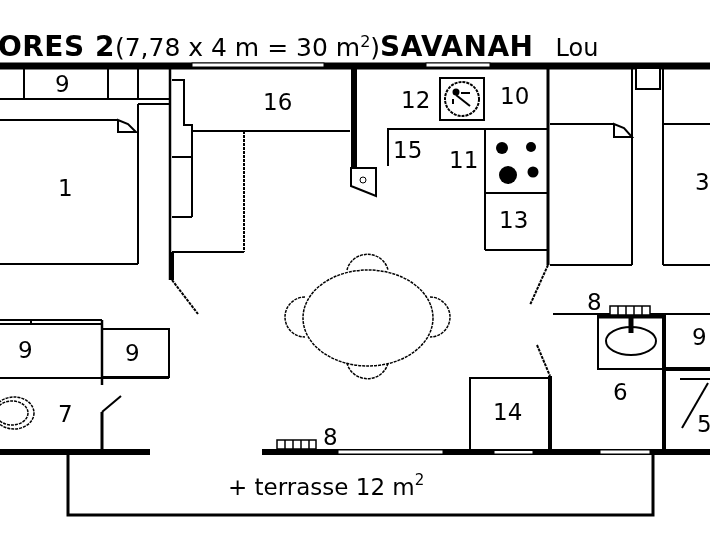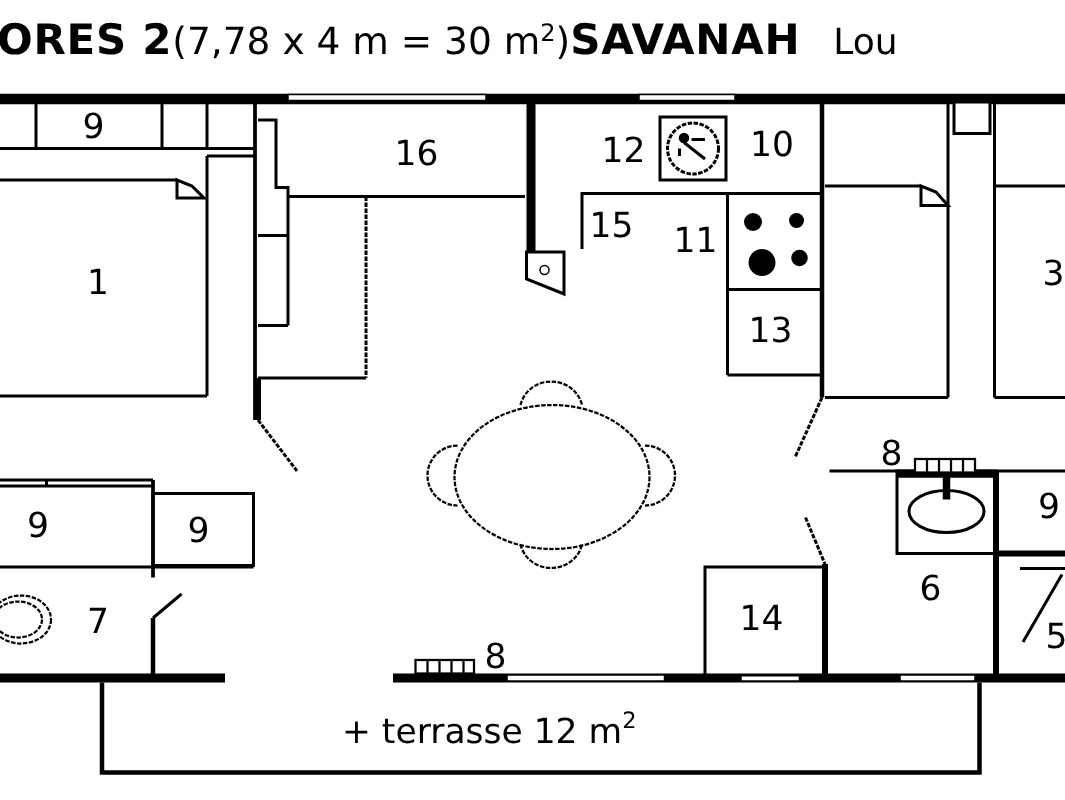--- a/index.html
+++ b/index.html
@@ -1,17 +1,17 @@
 <!DOCTYPE html>
 <html><head>
 <meta charset="utf-8">
 <style>
   html, body { margin: 0; padding: 0; background: #ffffff; }
   body { width: 710px; height: 533px; overflow: hidden; position: relative; font-family: "DejaVu Sans", sans-serif; }
-  .title-bar { position: absolute; left: 0; top: 10px; height: 40px; width: 710px; white-space: nowrap; color: #000; }
+  .title-bar { position: absolute; left: 0; top: 30px; height: 40px; width: 710px; white-space: nowrap; color: #000; }
   .title-bar span { display: inline-block; vertical-align: baseline; }
   .t-model { font-weight: bold; font-size: 28px; margin-left: -2px; letter-spacing: 0.5px; }
   .t-dims { font-size: 25px; }
   .t-dims sup { font-size: 16px; vertical-align: 9px; }
   .t-brand { font-weight: bold; font-size: 28px; letter-spacing: 0.5px; }
   .t-tail { font-size: 24px; margin-left: 22px; }
   svg#plan { position: absolute; left: 0; top: 0; }
   .lbl { font-family: "DejaVu Sans", sans-serif; font-size: 23px; fill: #000; }
   .lbl-terrasse { font-family: "DejaVu Sans", sans-serif; font-size: 23px; fill: #000; }
 </style>

